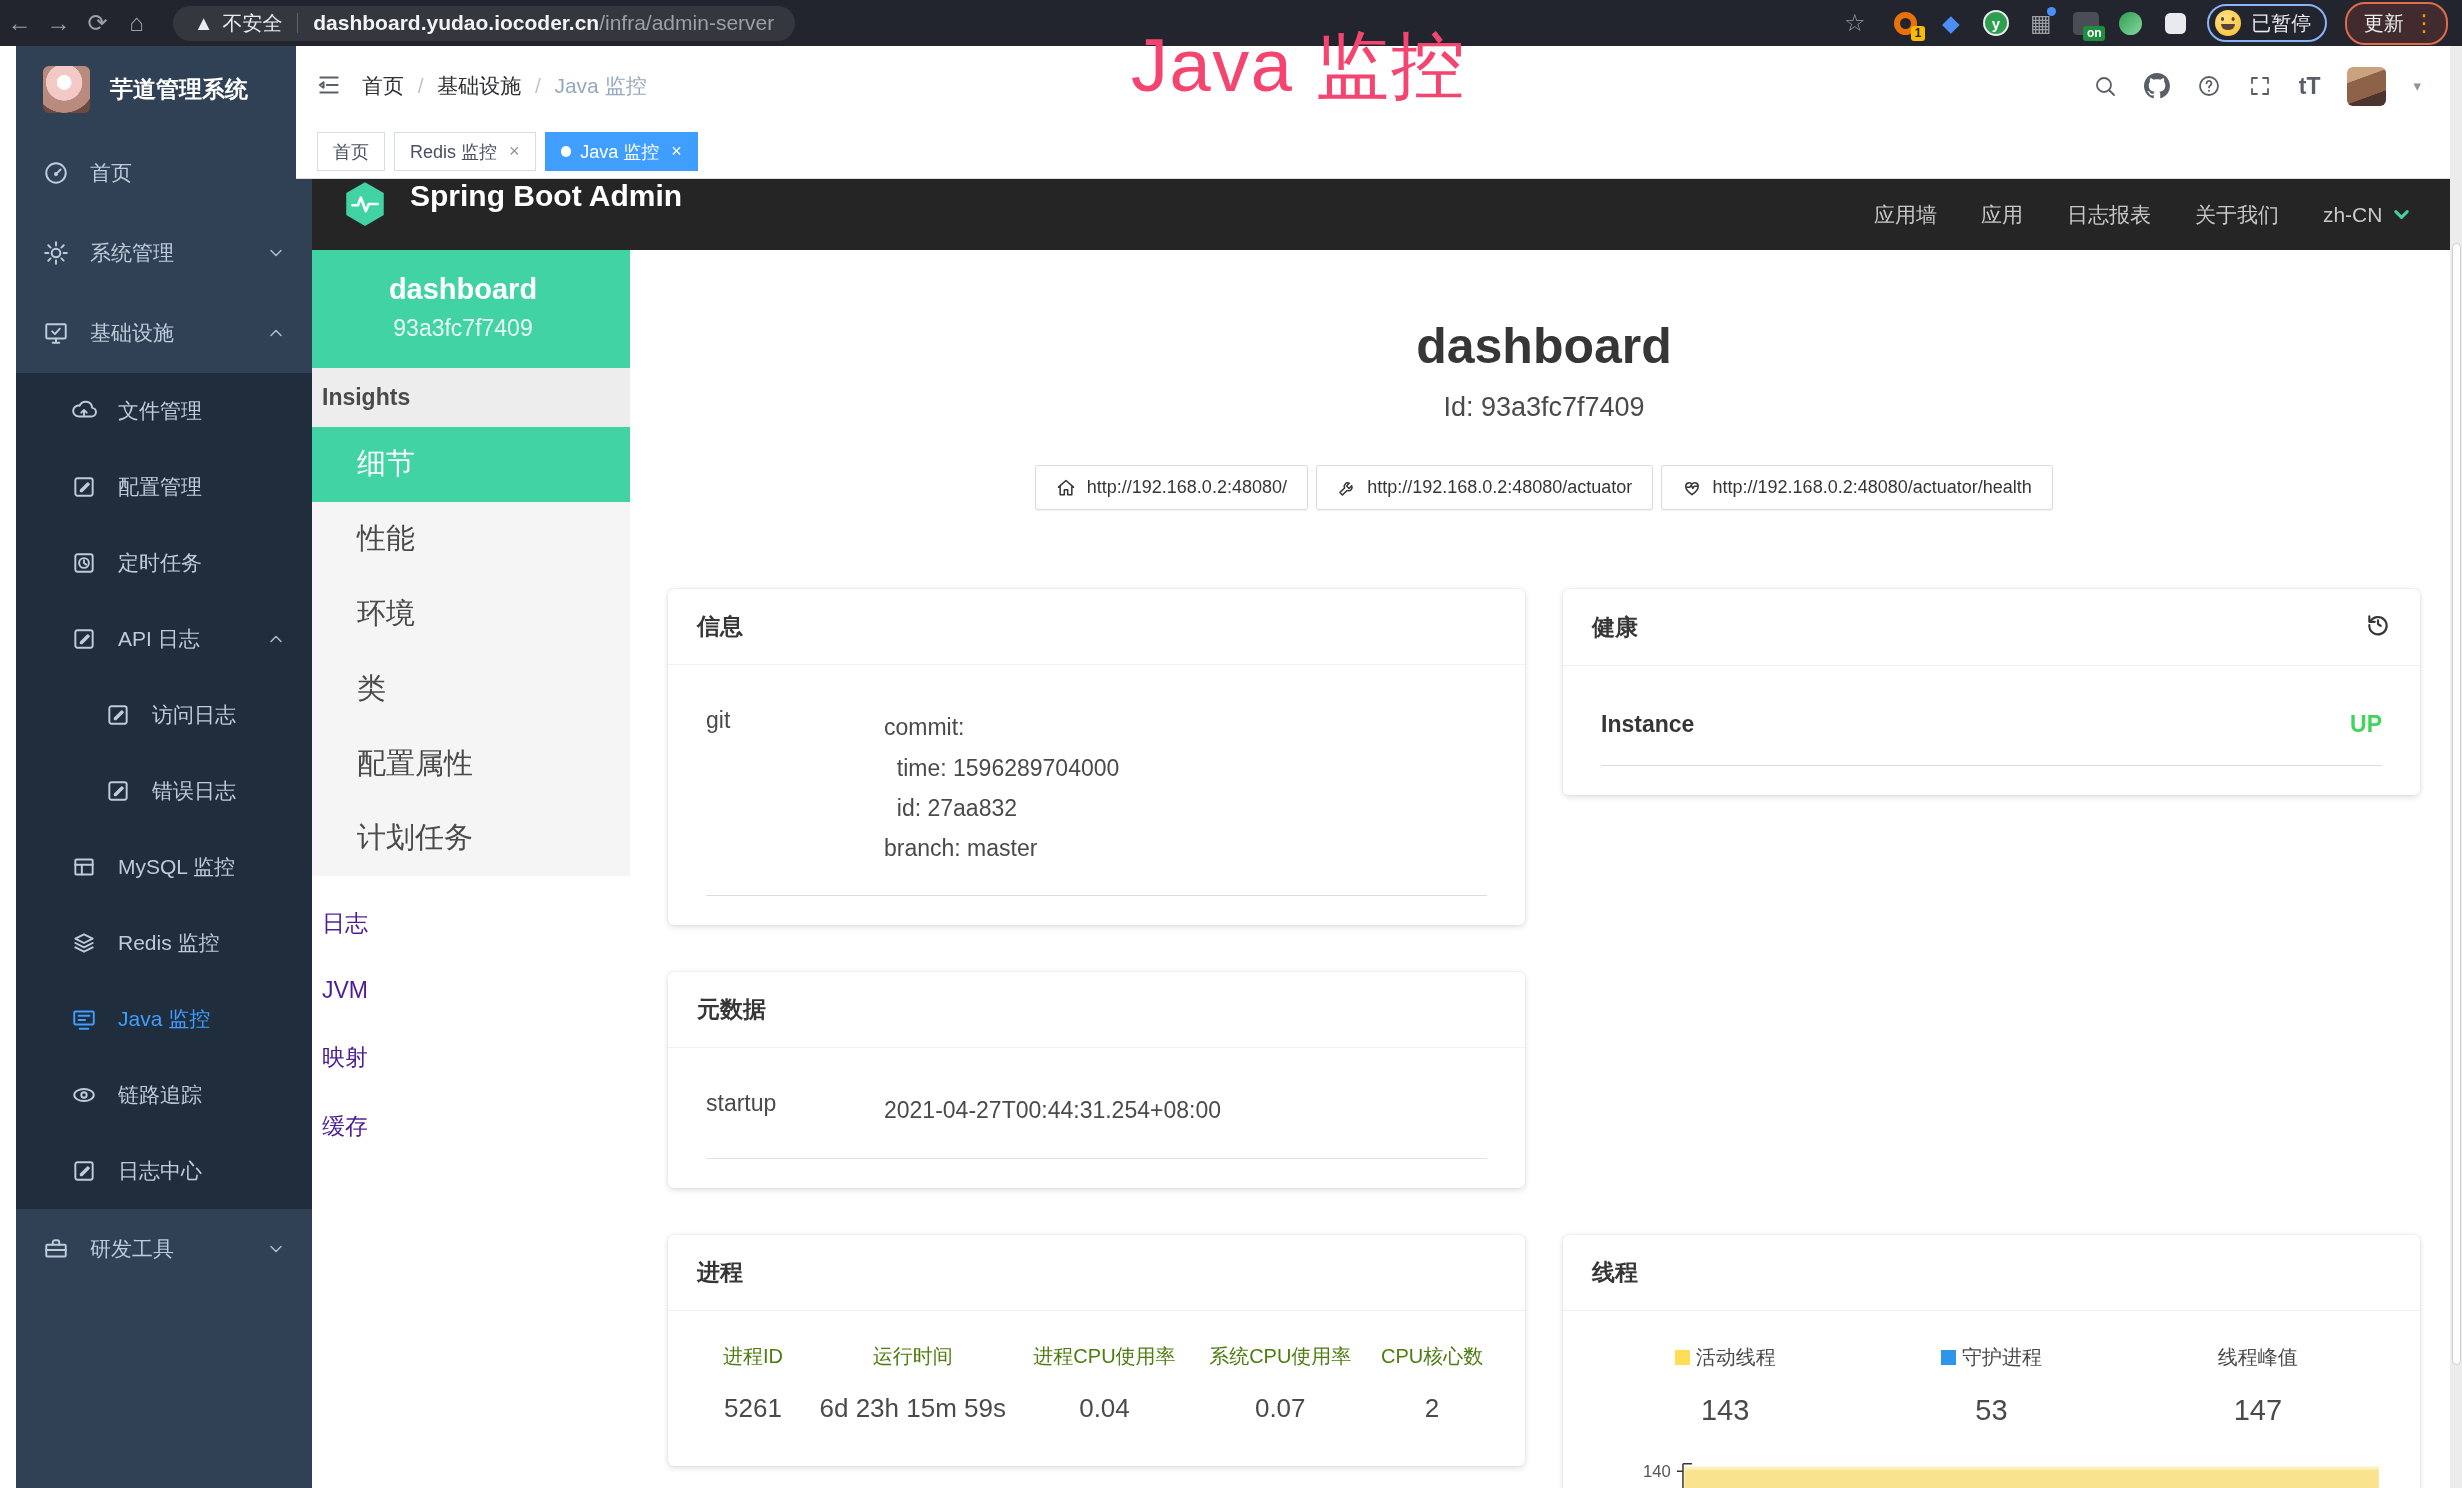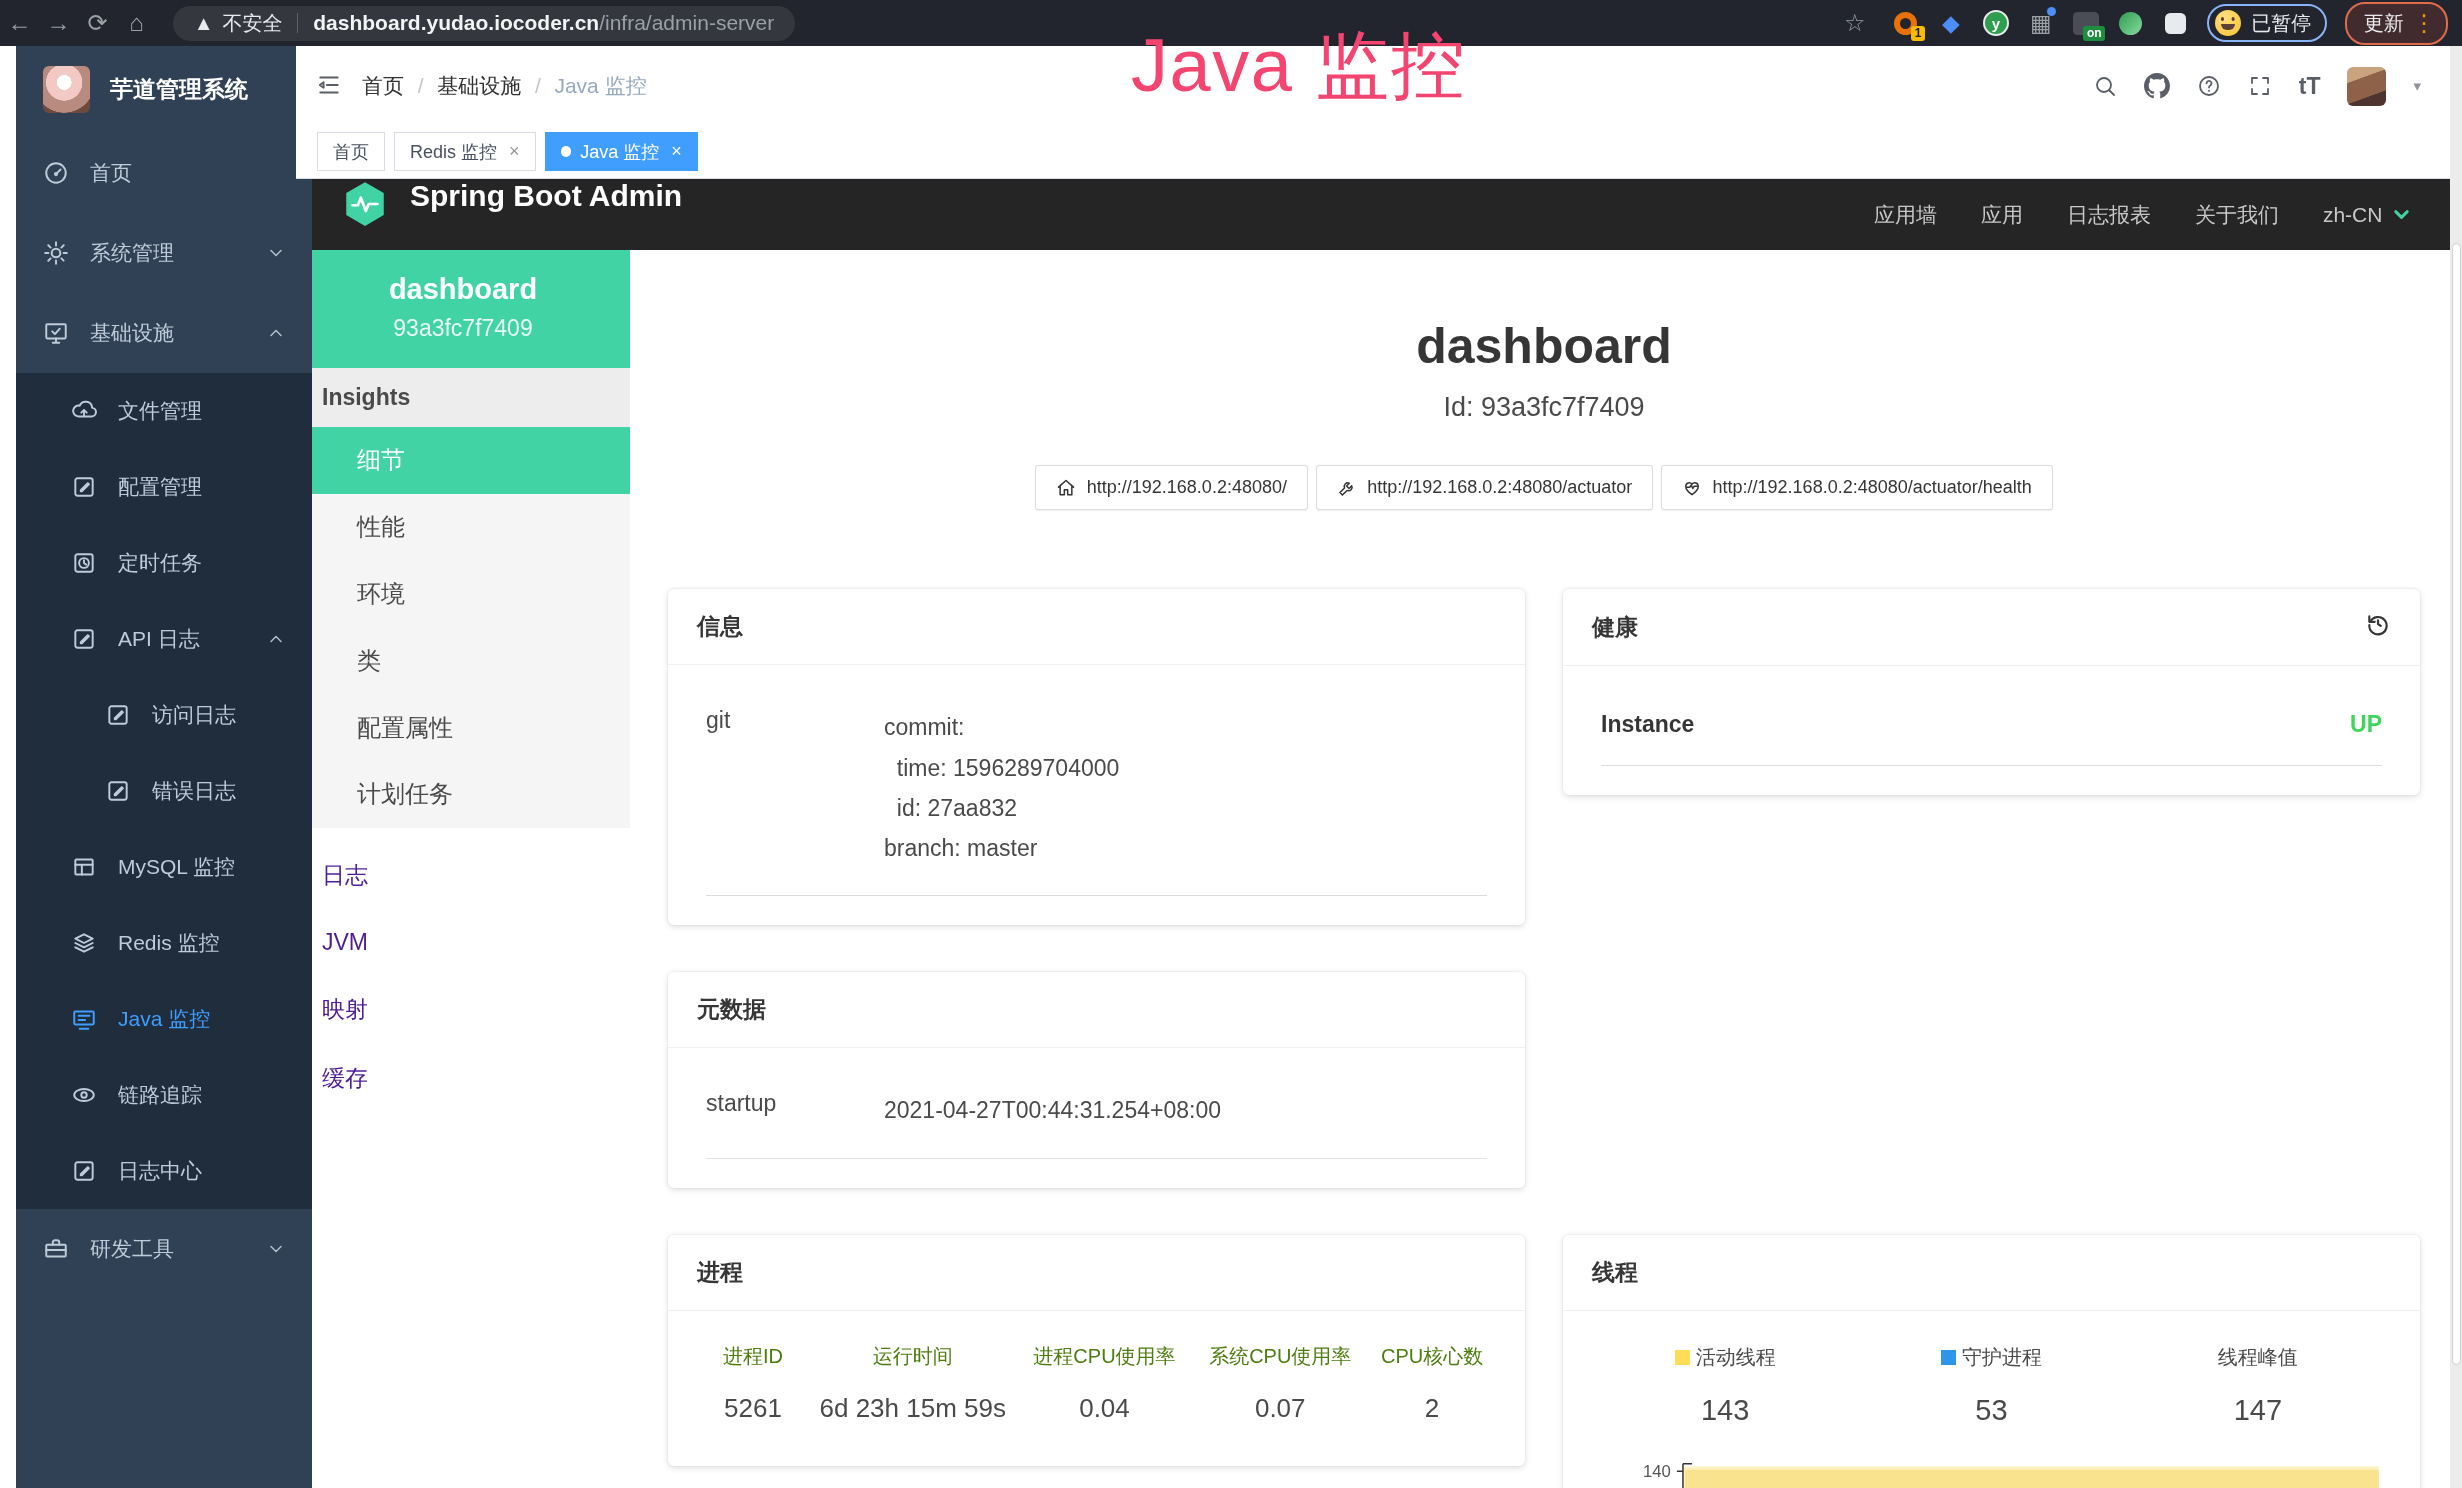--- a/index.html
+++ b/index.html
@@ -81,21 +81,21 @@
   .lang { display:flex; align-items:center; gap:7.6px; }
   .lang svg { width:23px; height:23px; stroke:#42d3a5; stroke-width:3; fill:none; stroke-linecap:round; stroke-linejoin:round; }
 
   .sba-body { display:flex; height:calc(100% - 71px); position:relative; }
   .gstrip { position:absolute; left:0; top:0; width:6px; height:915px; background:#42d3a5; z-index:5; }
   .sbs { width:334px; flex:none; }
   .inst { background:#42d3a5; color:#fff; text-align:center; padding:23px 7.6px 26px; }
   .inst .nm { font-size:29px; font-weight:bold; }
   .inst .id { font-size:23px; margin-top:9px; color:rgba(255,255,255,.88); }
   .ins-h { background:#ededed; font-size:23px; font-weight:bold; color:#4a4a4a; padding:16px 0 16px 26px; }
-  .ins-i { background:#f5f5f5; font-size:24px; color:#4a4a4a; padding:17.4px 0 17.4px 61px; cursor:pointer; }
+  .ins-i { background:#f5f5f5; font-size:29px; color:#4a4a4a; padding:17.4px 0 17.4px 61px; cursor:pointer; }
   .ins-i.active { background:#42d3a5; color:#fff; }
   .root-grp { margin-top:13.7px; }
   .root-i { font-size:23px; color:#4c1d95; padding:19px 0 19px 26px; cursor:pointer; }
 
   .sbm { flex:1; padding:0 70px 0 38px; }
   .t1 { margin-top:67px; text-align:center; font-size:50px; font-weight:600; color:#363636; }
   .t2 { margin-top:16.7px; text-align:center; font-size:27px; color:#4a4a4a; }
   .links { margin-top:42px; display:flex; justify-content:center; gap:7.6px; }
   .lbtn { display:flex; align-items:center; gap:10.6px; border:0.8px solid #dbdbdb; border-radius:3px; background:#fff; padding:11.4px 20px; font-size:18px; color:#363636; box-shadow:0 0.8px 1.5px rgba(0,0,0,.06); cursor:pointer; }
   .lbtn svg { width:20px; height:20px; stroke:#333; }

